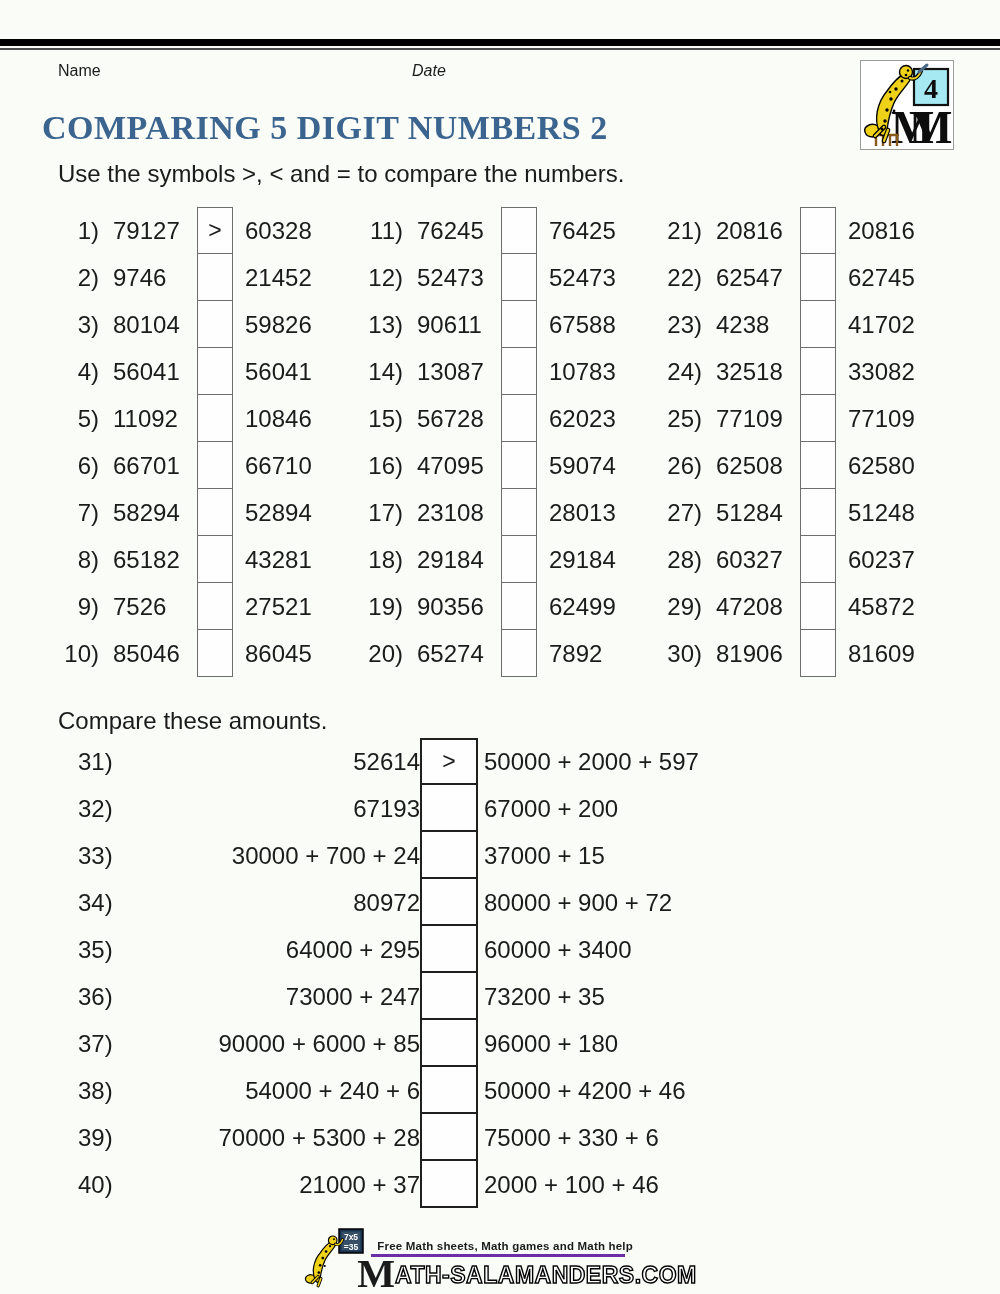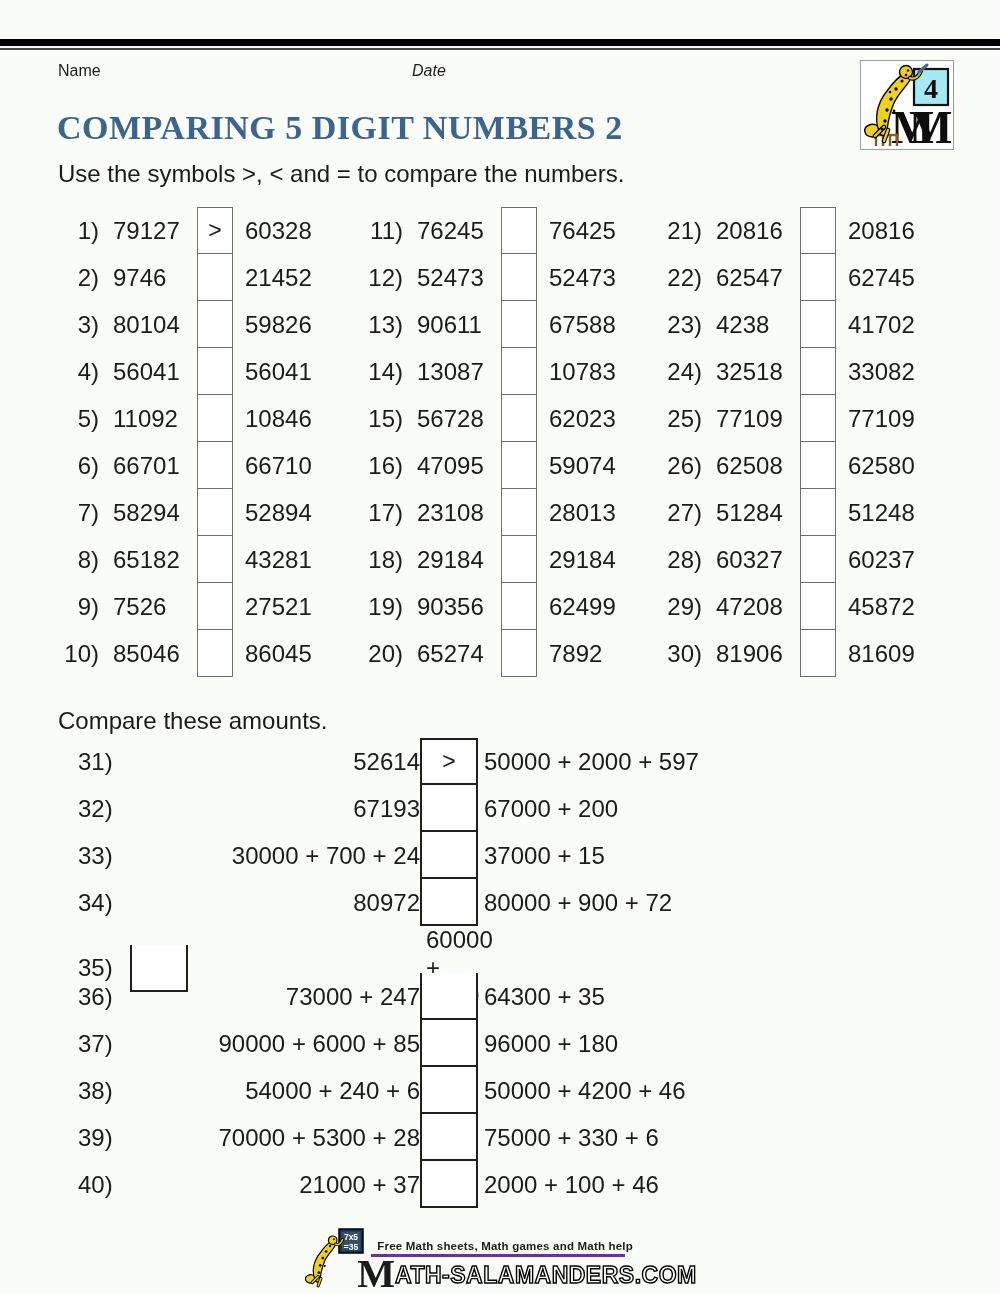--- a/index.html
+++ b/index.html
@@ -23,21 +23,21 @@
   .meta .date { position: absolute; left: 354px; top: 0; font-style: italic; }
 
   
   .logo-box {
     position: absolute; top: 60px; left: 860px;
     width: 94px; height: 90px;
     background: #fff; border: 1px solid #9c9c9c;
   }
 
   h1.title {
-    margin: 26px 0 0 57px;
+    margin: 26px 0 0 42px;
     font-family: "Liberation Serif", "DejaVu Serif", serif;
     font-weight: bold;
     font-size: 34px;
     line-height: 1.15;
     color: #3b648e;
     letter-spacing: 0.5px;
   }
   .instructions { margin: 13px 0 0 58px; font-size: 24px; line-height: 28px; }
 
   
@@ -406,29 +406,30 @@
 
   <div class="arow">
     <span class="anum">34)</span>
     <span class="aleft">80972</span>
     <span class="abox2"></span>
     <span class="aright">80000 + 900 + 72</span>
   </div>
 
   <div class="arow">
     <span class="anum">35)</span>
+    <span class="aleft">64000 + 295</span>
     <span class="abox2"></span>
     <span class="aright">60000 + 3400</span>
   </div>
 
   <div class="arow">
     <span class="anum">36)</span>
     <span class="aleft">73000 + 247</span>
     <span class="abox2"></span>
-    <span class="aright">64300 + 35</span>
+    <span class="aright">73200 + 35</span>
   </div>
 
   <div class="arow">
     <span class="anum">37)</span>
     <span class="aleft">90000 + 6000 + 85</span>
     <span class="abox2"></span>
     <span class="aright">96000 + 180</span>
   </div>
 
   <div class="arow">

